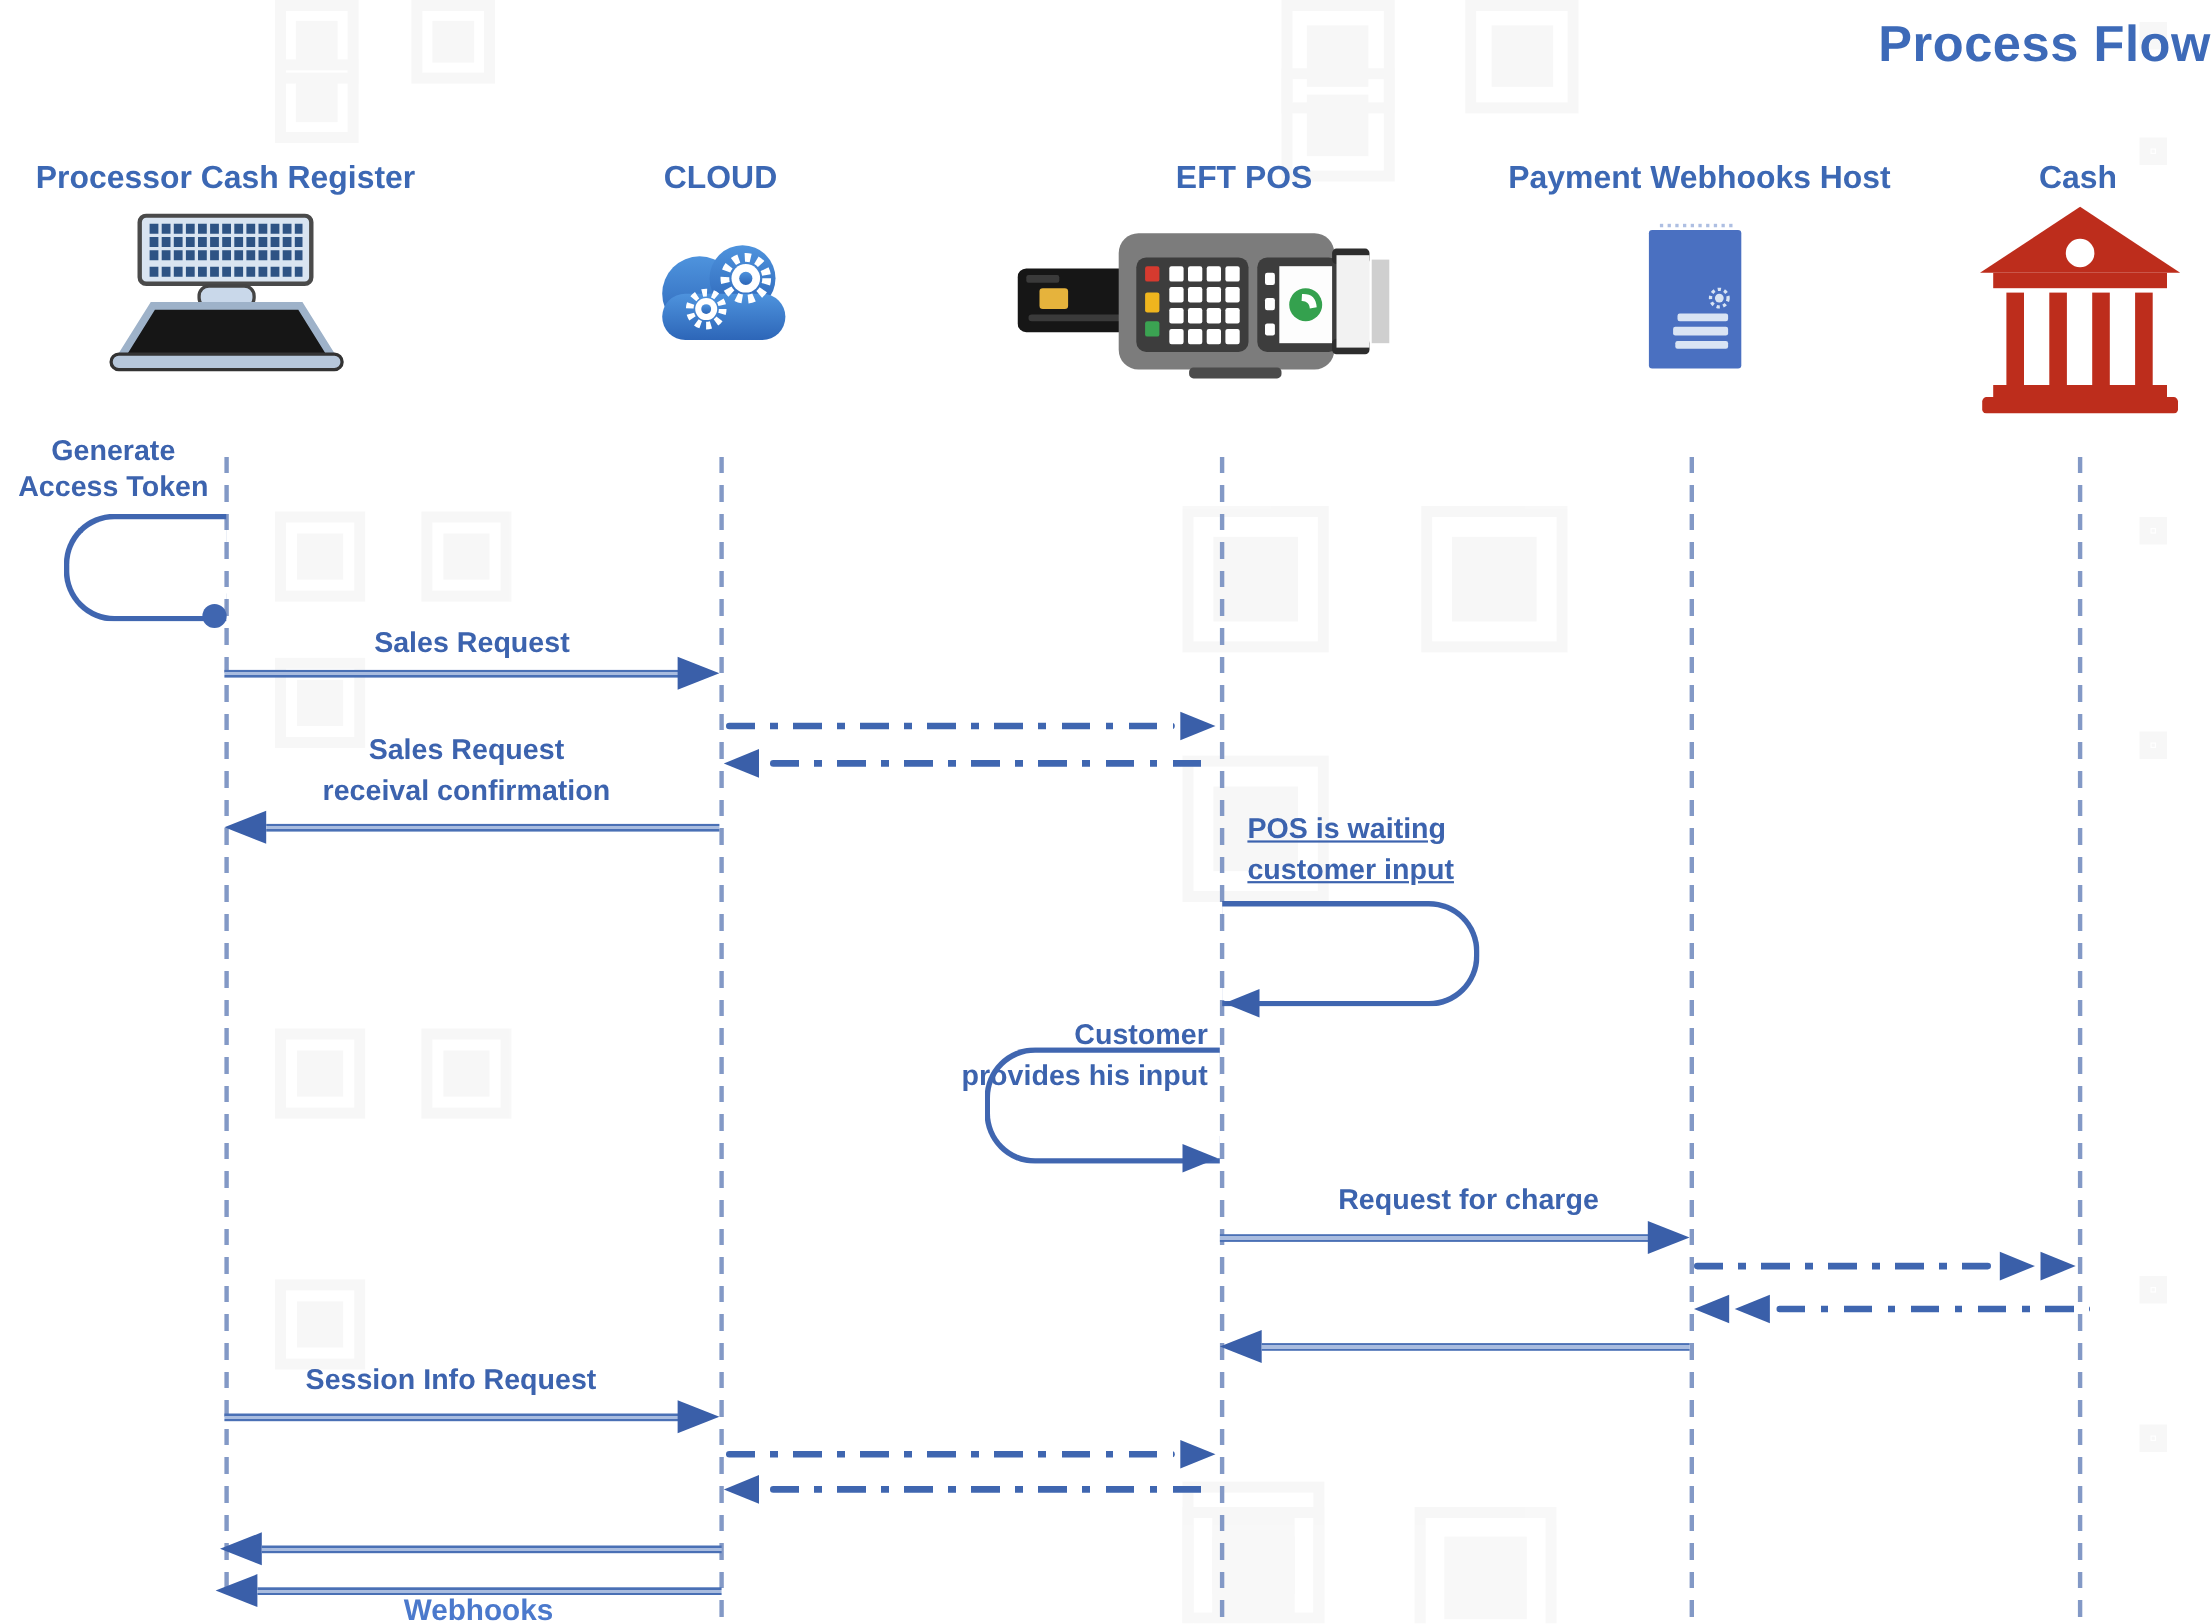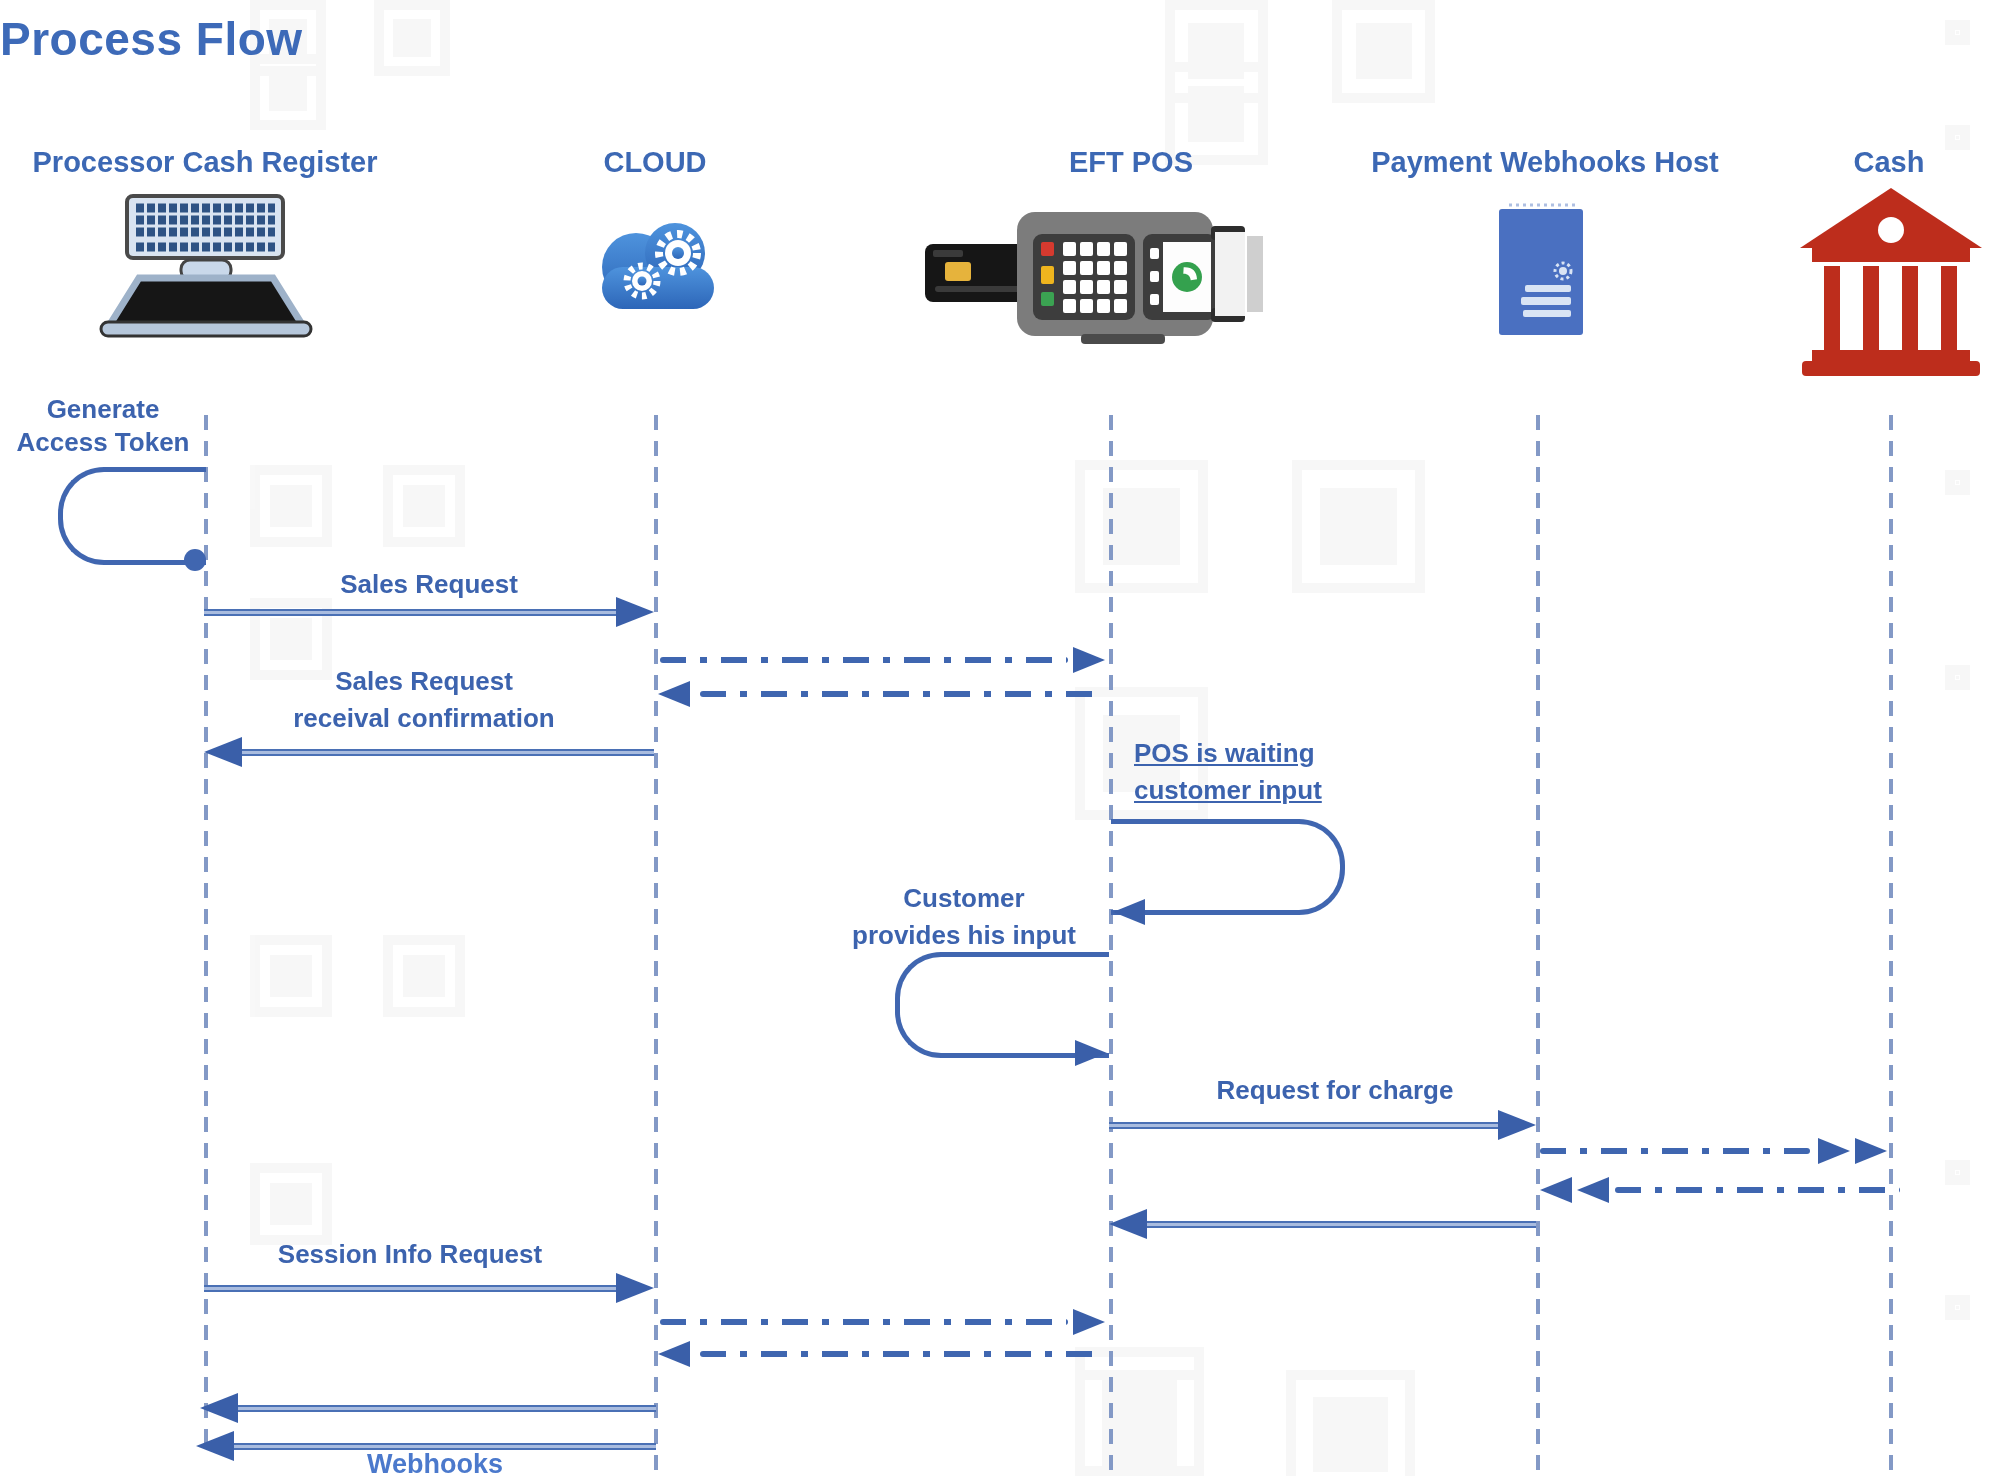--- a/index.html
+++ b/index.html
@@ -1,25 +1,25 @@
 <!DOCTYPE html>
 <html><head>
 <meta charset="utf-8">
 <style>
   html,body{margin:0;padding:0;background:#fff;}
   .stage{position:relative;width:2010px;height:1476px;background:#ffffff;overflow:hidden;
          font-family:"Liberation Sans",sans-serif;}
   
-  .title{position:absolute;left:0;top:12px;width:100%;text-align:left;
+  .title{position:absolute;left:0;top:12px;width:100%;text-align:right;
          font-size:46px;font-weight:bold;color:#3d6ab8;letter-spacing:.5px;}
   .actor-label{position:absolute;font-size:29px;font-weight:bold;color:#3c68b4;text-align:center;}
   .msg-label{position:absolute;font-size:26px;font-weight:bold;color:#3c63ae;
              white-space:pre-line;line-height:37px;text-align:center;}
   .msg-label.left{text-align:left;text-decoration:underline;}
-  .msg-label.right{}
+  .msg-label.right{text-align:right;margin-top:42px;}
   .webhooks{color:#4b79cc;font-size:27px;}
   
   .lifeline{position:absolute;width:4px;
             background:repeating-linear-gradient(180deg,#8399c6 0 15px,transparent 15px 26px);}
   
   .sline{position:absolute;height:7px;
          background:linear-gradient(180deg,#4a70b5 0 2px,#a9bcdf 2px 5px,#4a70b5 5px 7px);}
   
   .dline{position:absolute;height:6px;border-radius:3px;
          background:repeating-linear-gradient(90deg,#3f66b0 0 26px,transparent 26px 40px,

